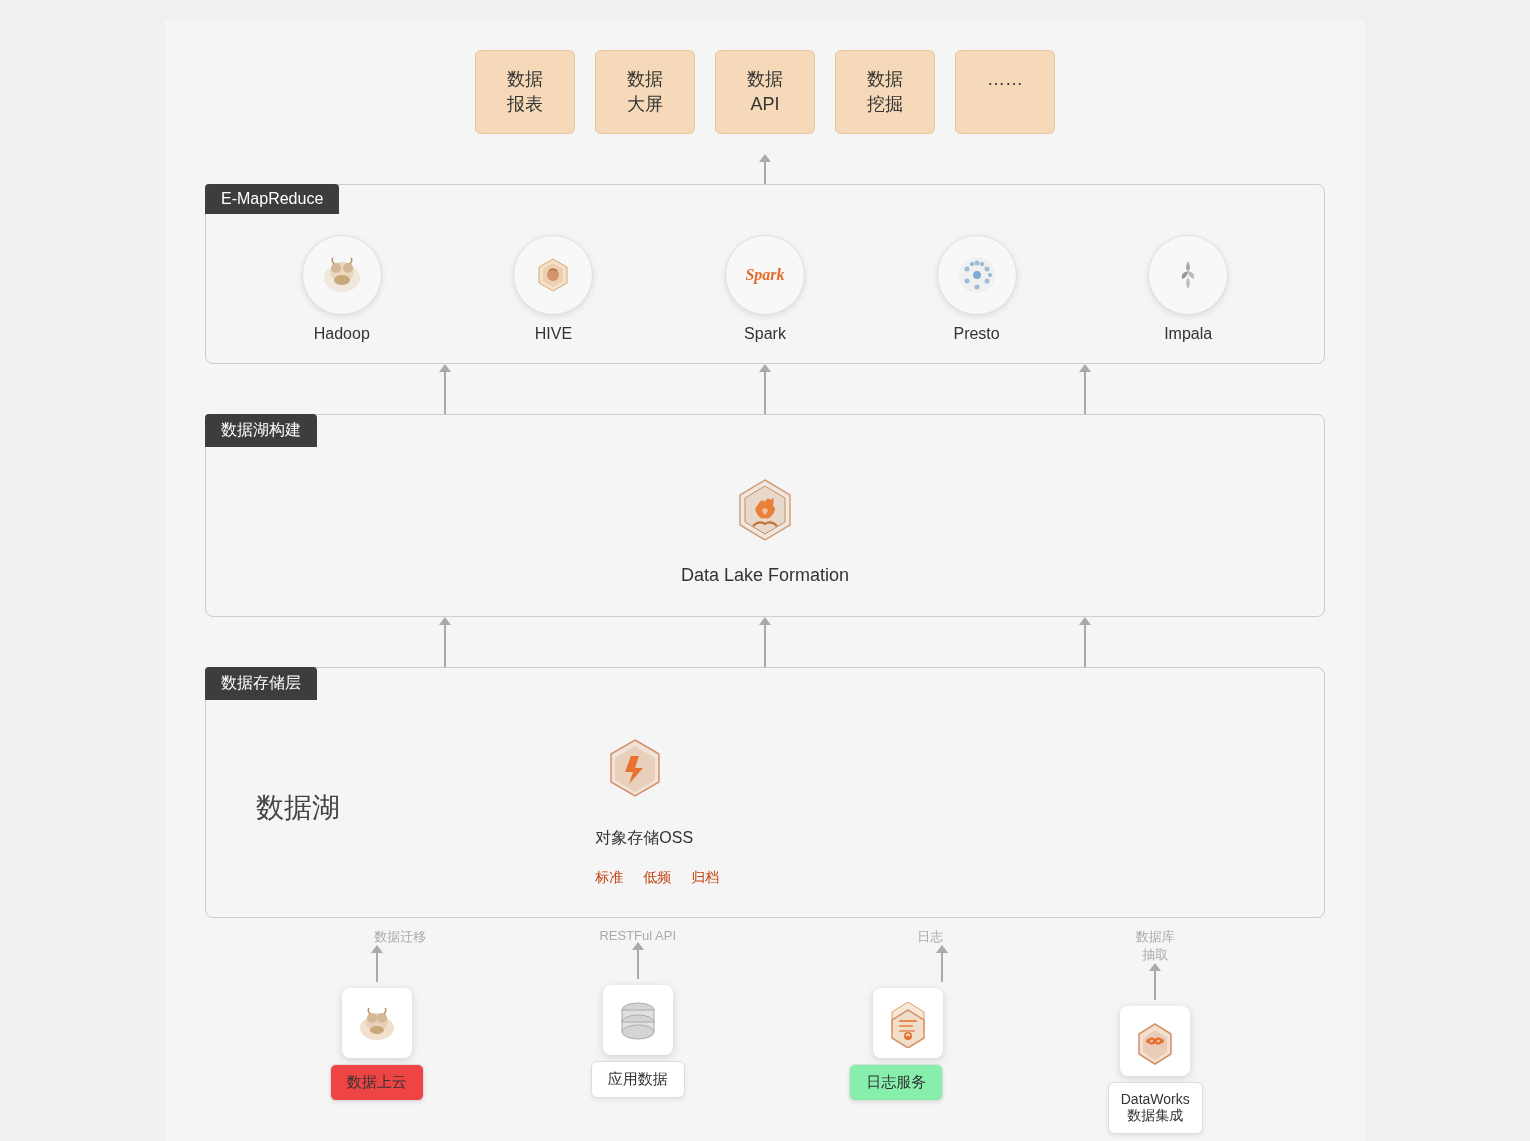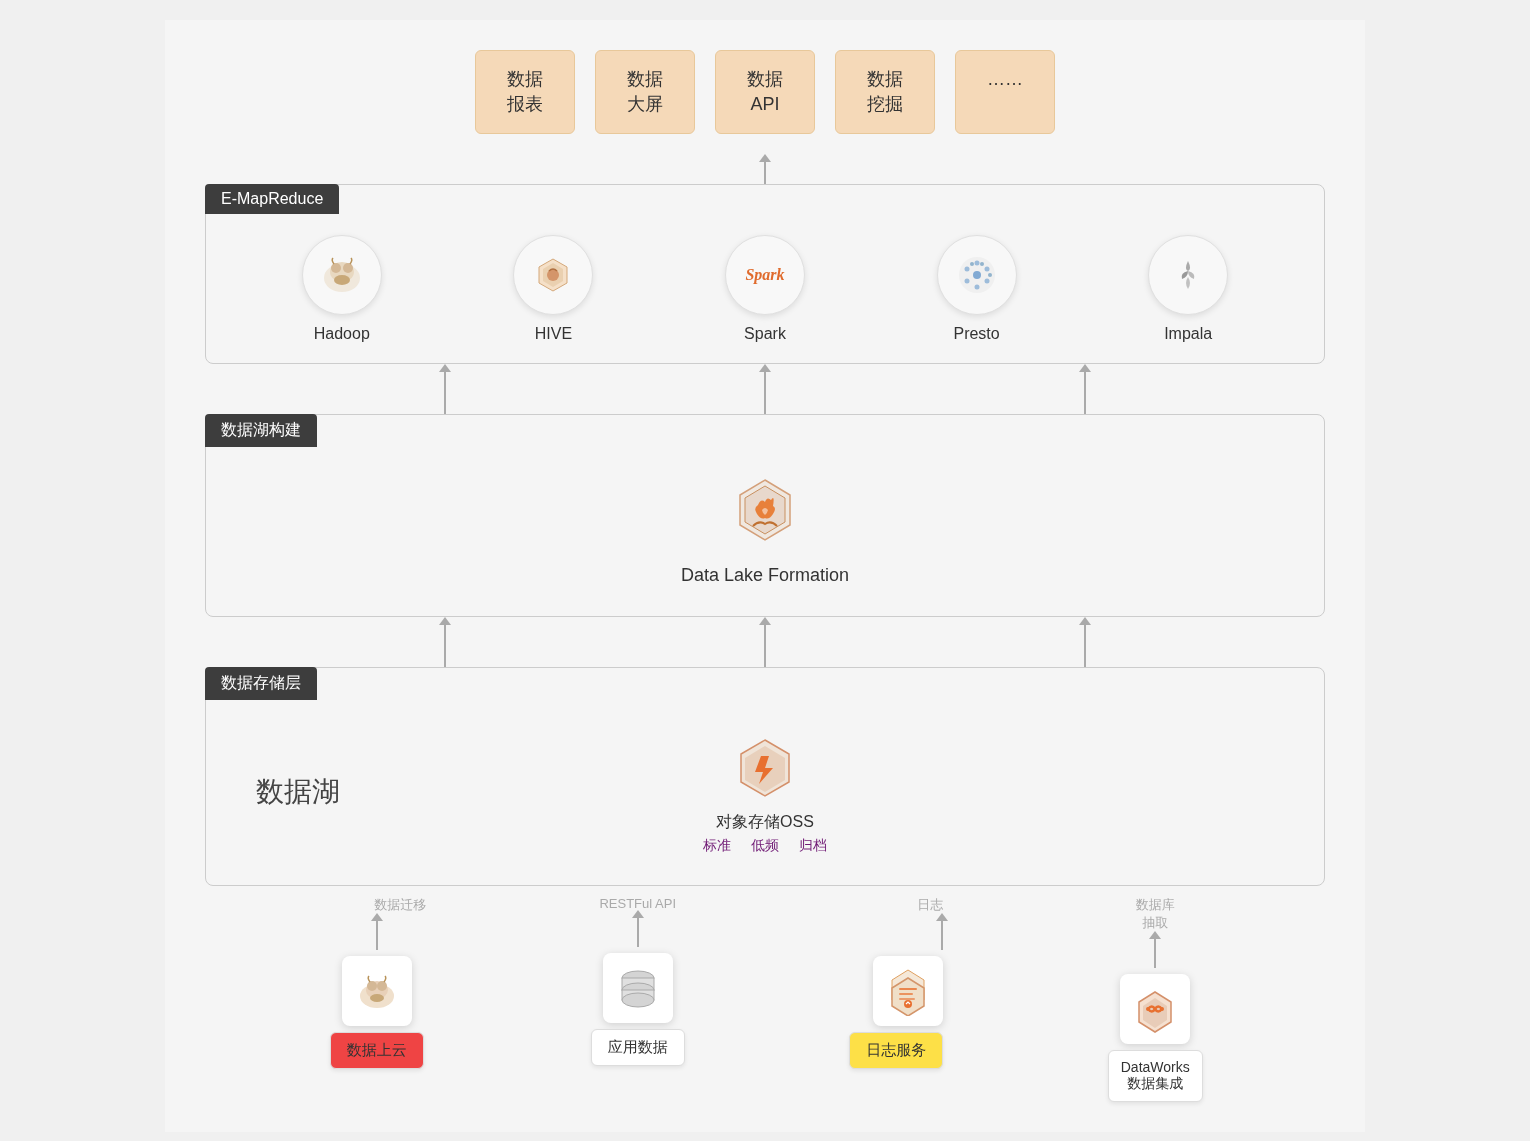--- a/index.html
+++ b/index.html
@@ -288,32 +288,32 @@
         <div class="v-arrowhead-up"></div>
         <div class="v-line" style="height:42px;"></div>
       </div>
     </div>
   </div>
 
   <div class="emr-section" style="min-height:130px;">
     <span class="section-label">数据存储层</span>
     <div style="display:flex; align-items:center; justify-content:space-around; padding:10px 20px;">
       <div style="font-size:28px;color:#444;font-weight:300;flex:1;">数据湖</div>
-      <div style="display:flex;flex-direction:column;align-items:center;gap:4px;flex:1;">
+      <div style="display:flex;flex-direction:column;gap:20px;flex:1;">
 
         <div style="width:80px;height:80px;display:flex;align-items:center;justify-content:center;">
           <svg width="72" height="72" viewBox="0 0 72 72">
             <path d="M36 8 L60 22 L60 50 L36 64 L12 50 L12 22 Z" fill="#f0e4d8" stroke="#d4906a" stroke-width="1.5"></path>
             <path d="M36 14 L56 26 L56 48 L36 60 L16 48 L16 26 Z" fill="#e8d0bc"></path>
 
             <path d="M32 24 L40 24 L36 36 L44 36 L30 52 L34 40 L26 40 Z" fill="#e87030"></path>
           </svg>
         </div>
         <span style="font-size:16px;color:#333;">对象存储OSS</span>
-        <div style="display:flex;gap:20px;color:#701a75;font-size:14px;">
+        <div style="display:flex;gap:20px;color:#c2410c;font-size:14px;">
           <span>标准</span>
           <span>低频</span>
           <span>归档</span>
         </div>
       </div>
       <div style="flex:1;"></div>
     </div>
   </div>
 
   <div style="display:flex;justify-content:space-around;padding:0 40px;margin-top:10px;">
@@ -363,21 +363,21 @@
         <svg width="50" height="50" viewBox="0 0 50 50">
           <path d="M36 8 L52 18 L52 38 L36 48 L20 38 L20 18 Z" fill="#f5e8d8" stroke="#e0a060" stroke-width="1" transform="translate(-11,-4)"></path>
           <path d="M25 12 L41 22 L41 40 L25 50 L9 40 L9 22 Z" fill="#f0dfc8" stroke="#d4956a" stroke-width="1.5"></path>
           <rect x="16" y="22" width="18" height="2" rx="1" fill="#e87030" opacity="0.8"></rect>
           <rect x="16" y="27" width="14" height="2" rx="1" fill="#e87030" opacity="0.7"></rect>
           <rect x="16" y="32" width="16" height="2" rx="1" fill="#e87030" opacity="0.6"></rect>
           <circle cx="25" cy="38" r="4" fill="#e87030"></circle>
           <path d="M23 38 L25 36 L27 38" stroke="white" stroke-width="1.2" fill="none"></path>
         </svg>
       </div>
-      <div style="background:#fde047;border:1px solid #ddd;border-radius:6px;padding:8px 16px;font-size:15px;color:#333;box-shadow:0 2px 4px rgba(0,0,0,0.08);">日志服务</div>
+      <div style="background:#86efac;border:1px solid #ddd;border-radius:6px;padding:8px 16px;font-size:15px;color:#333;box-shadow:0 2px 4px rgba(0,0,0,0.08);">日志服务</div>
     </div>
 
     <div style="display:flex;flex-direction:column;align-items:center;gap:6px;">
       <span style="font-size:13px;color:#aaa;text-align:center;">数据库<br>抽取</span>
       <div style="width:2px;height:30px;background:#aaa;position:relative;">
         <div class="v-arrowhead-up" style="position:absolute;top:-7px;left:-5px;"></div>
       </div>
       <div style="width:70px;height:70px;background:white;border-radius:8px;box-shadow:0 2px 8px rgba(0,0,0,0.15);display:flex;align-items:center;justify-content:center;">
         <svg width="50" height="50" viewBox="0 0 50 50">
           <path d="M25 8 L41 18 L41 38 L25 48 L9 38 L9 18 Z" fill="#f5e0d0" stroke="#d4906a" stroke-width="1.5"></path>

